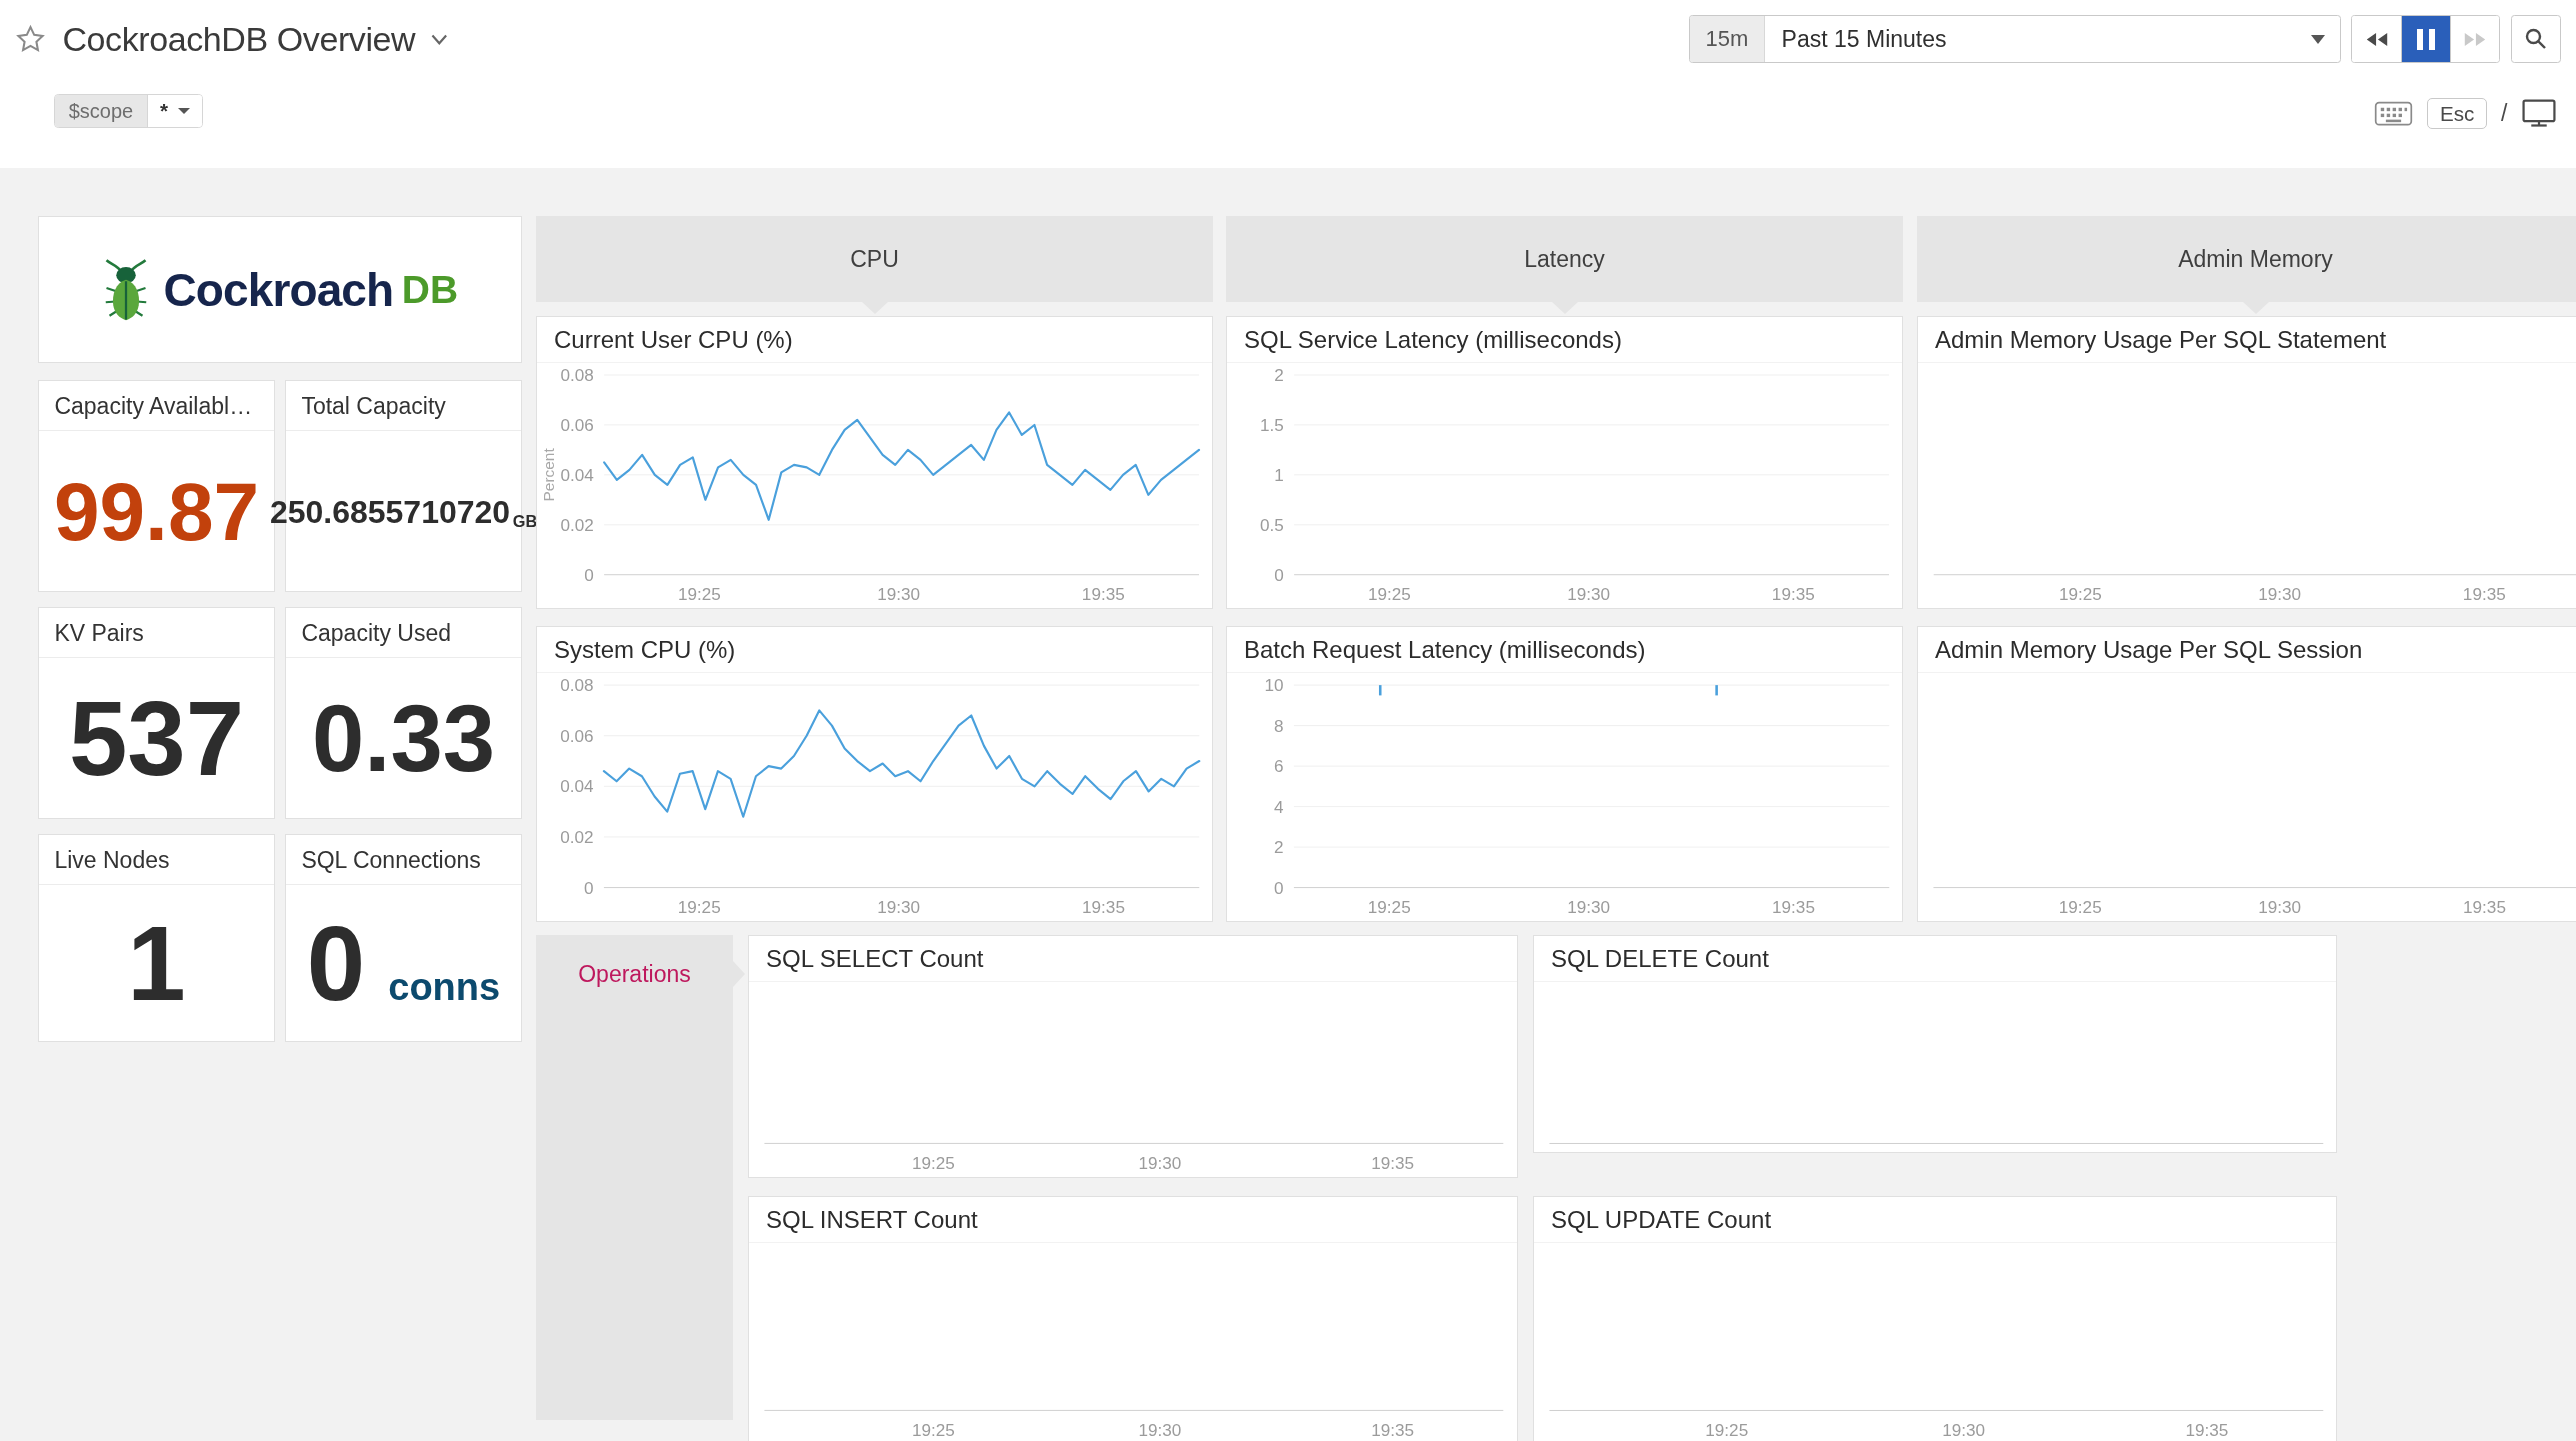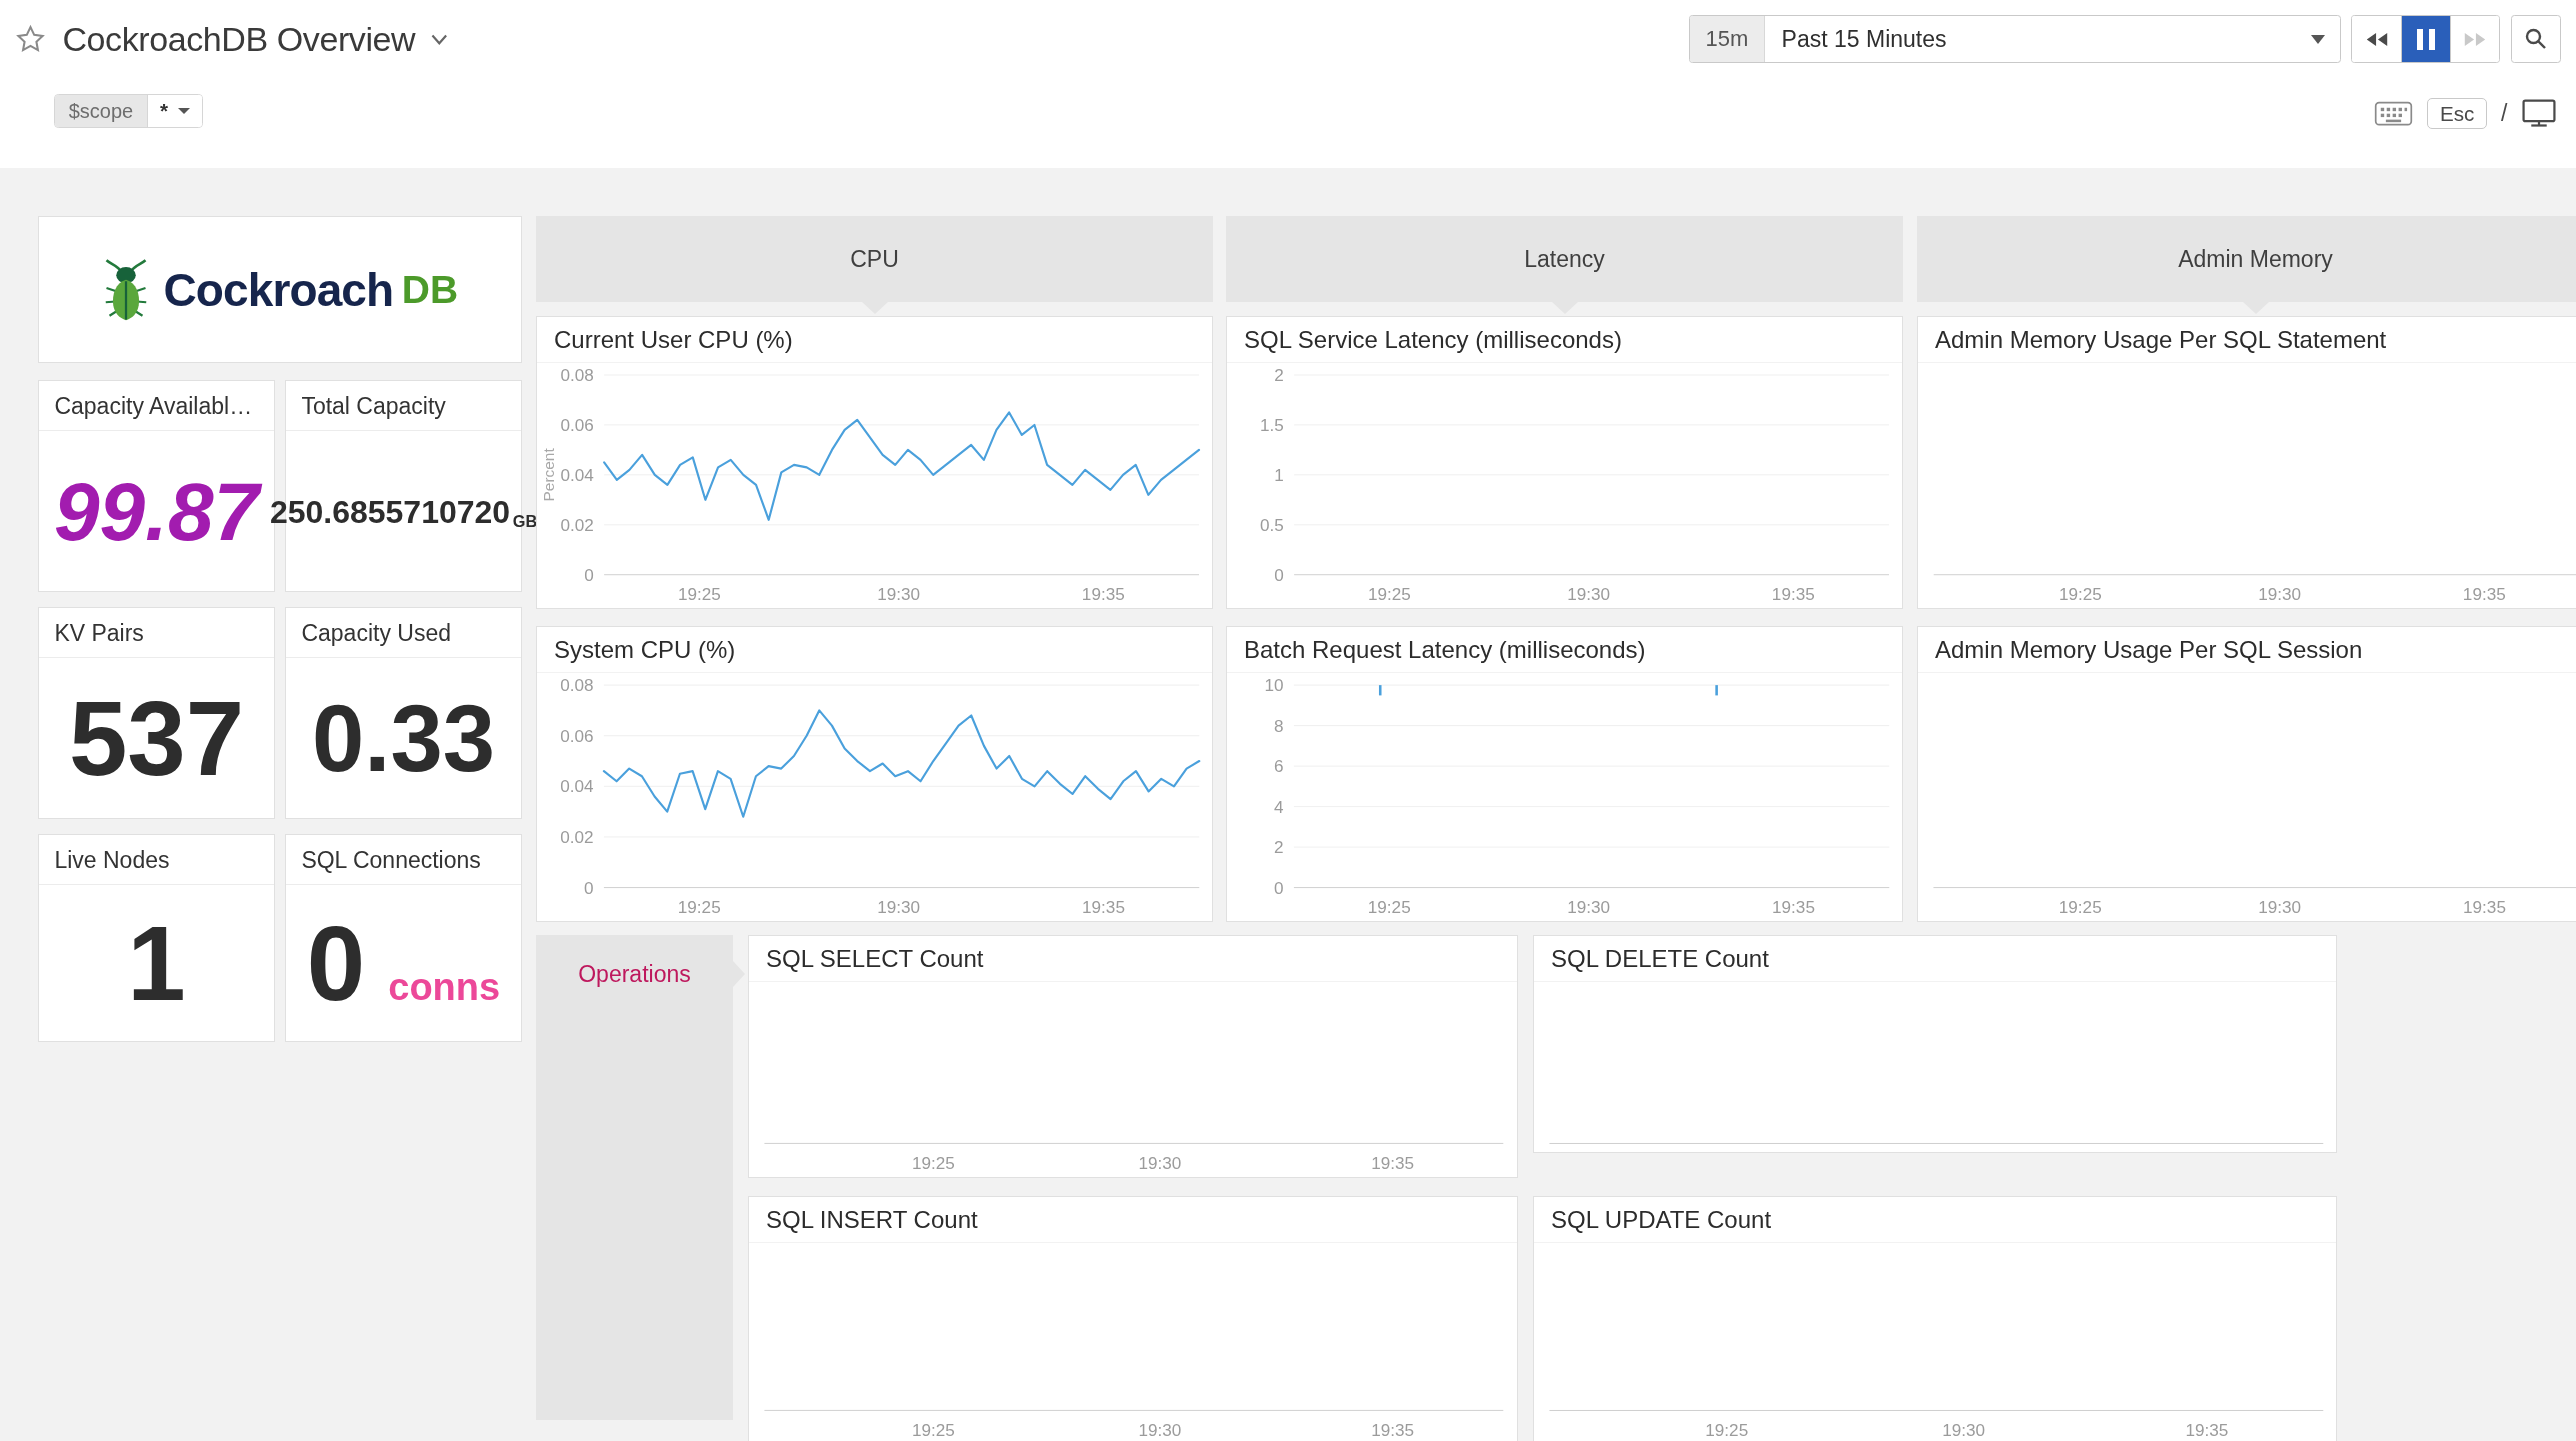--- a/index.html
+++ b/index.html
@@ -33,27 +33,27 @@
   .scope-value { display:flex; align-items:center; gap:10.3px; padding:0 12px; background:#fff; border-left:0.9px solid #d6d6d6; font-size:20.6px; font-weight:700; color:#333; }
   .row2-right { position:absolute; right:19px; top:19px; display:flex; align-items:center; gap:13.7px; }
   .esc-key { padding:2.6px 12px; border:0.9px solid #c9c9c9; border-radius:5px; font-size:20.6px; color:#4a4a4a; background:#fff; }
   .slash { font-size:23px; color:#4a4a4a; }
 
   
   .card { position:absolute; background:#fff; border:0.9px solid #e0e0e0; }
   .stat-title { padding:12px 15.4px 10.3px; font-size:23px; color:#333; border-bottom:0.9px solid #ececec;
                 white-space:nowrap; overflow:hidden; text-overflow:ellipsis; }
   .stat-body { display:flex; align-items:center; justify-content:center; height:calc(100% - 48px); }
-  .v-green { font-size:82px; font-weight:700; color:#a21caf;font-style:italic; }
+  .v-green { font-size:82px; font-weight:700; color:#c2410c; }
   .v-mid { font-size:32px; font-weight:700; color:#2d2d2d; }
   .v-mid .unit { font-size:16.3px; position:relative; top:4.3px; margin-left:2.6px; }
   .v-huge { font-size:105px; font-weight:700; color:#2d2d2d; }
   .v-big { font-size:94px; font-weight:700; color:#2d2d2d; }
   .conns-wrap { display:flex; align-items:baseline; }
-  .conns-unit { font-size:38px; font-weight:700; color:#ec4899; margin-left:23px; }
+  .conns-unit { font-size:38px; font-weight:700; color:#0c4a6e; margin-left:23px; }
 
   .logo-card { display:flex; align-items:center; justify-content:center; }
   .logo-inner { display:flex; align-items:center; }
   .logo-word { font-size:46px; font-weight:700; color:#16254c; letter-spacing:-0.9px; margin-left:13.7px; }
   .logo-word2 { font-size:39px; font-weight:700; color:#4c9a2a; margin-left:8.6px; }
 
   
   .group-h { position:absolute; height:86px; background:#e5e5e5; display:flex; align-items:center; justify-content:center;
              font-size:23px; color:#3f3f3f; cursor:pointer; }
   .group-h::after { content:''; position:absolute; left:50%; bottom:-12px; transform:translateX(-50%);

